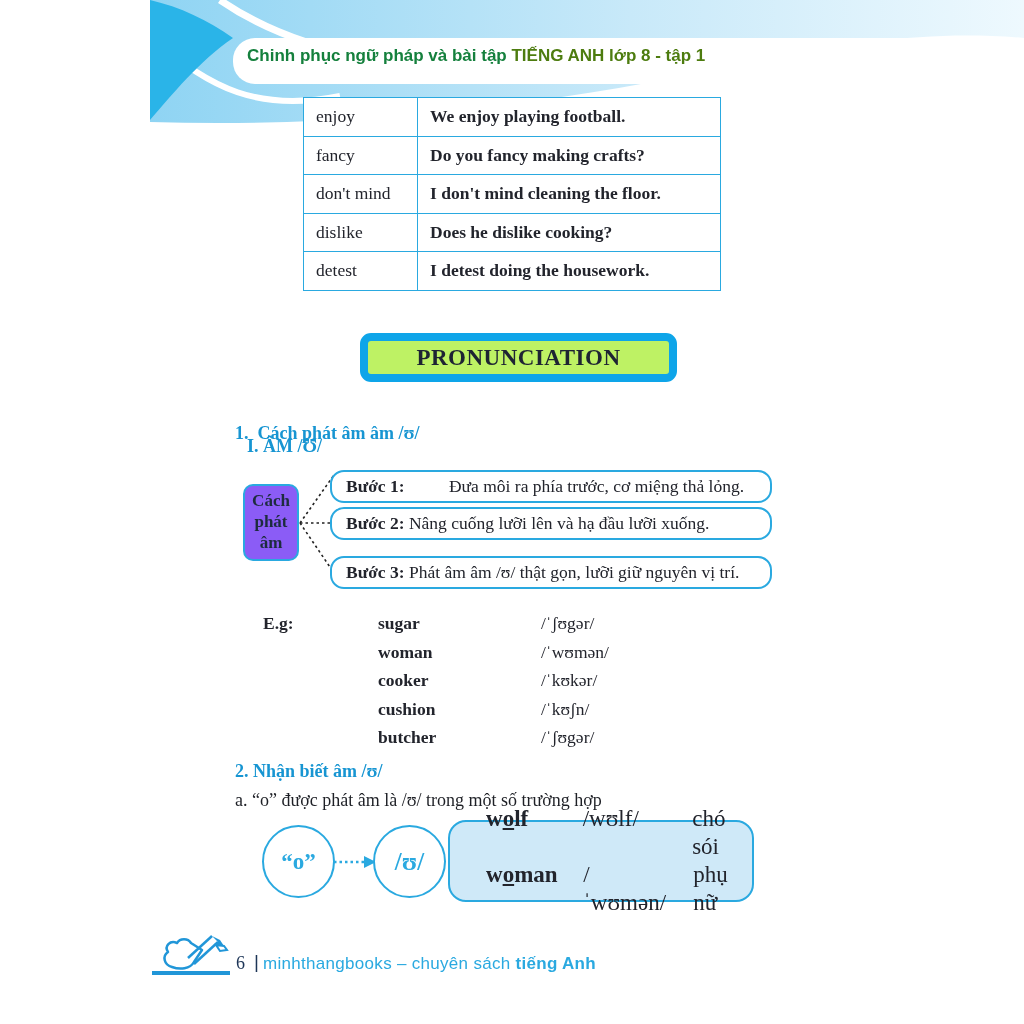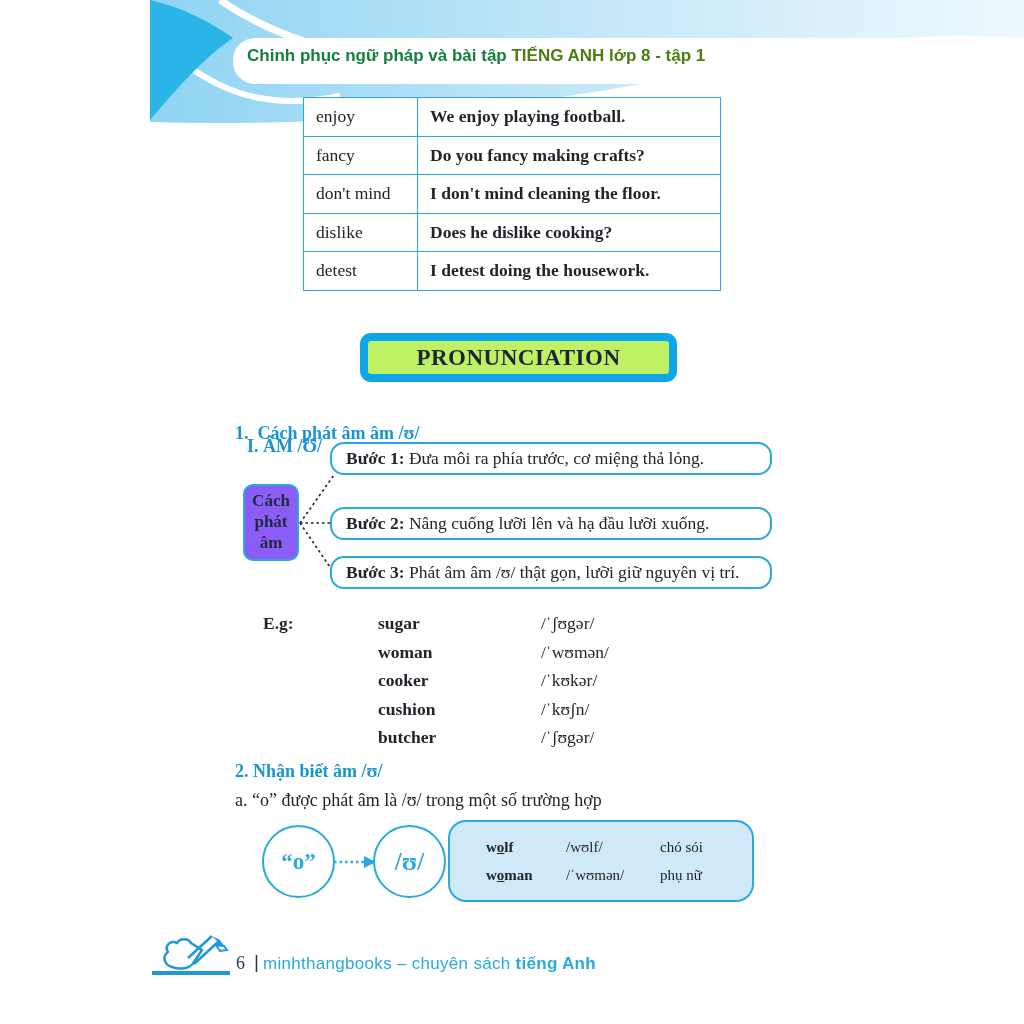--- a/index.html
+++ b/index.html
@@ -39,21 +39,21 @@
   #eg-label{left:263px;top:613px;font-weight:bold;font-size:17.5px;}
   #eg-list{left:378px;top:613px;}
   .eg-row{display:flex;height:28.6px;align-items:flex-start;font-size:17.5px;}
   .eg-word{width:132px;font-weight:bold;}
   .eg-ipa{font-weight:normal;margin-left:31px;}
 
   
   #rule-box{left:448px;top:820px;width:306px;height:82px;background:#cfe9f8;border:2px solid #2aa9e0;
             border-radius:18px;display:flex;flex-direction:column;justify-content:center;padding-left:36px;
             box-sizing:border-box;}
-  .rule-row{display:flex;font-size:15px;line-height:28px;}
+  .rule-row{display:flex;font-size:23px;line-height:28px;gap:24px;}
   .rule-word{width:80px;font-weight:bold;}
   .rule-word .u{text-decoration:underline;}
   .rule-ipa{width:94px;}
   .circle{width:69px;height:69px;border:2.5px solid #2aa9e0;border-radius:50%;background:#ffffff;
           display:flex;align-items:center;justify-content:center;color:#2aa9e0;font-weight:bold;z-index:2;}
   #o-circle{left:262px;top:825px;font-size:23px;}
   #u-circle{left:373px;top:825px;font-size:25px;}
 
   
   #footer-num{left:236px;top:953px;font-size:18px;color:#1d3557;}
@@ -123,23 +123,23 @@
     <line x1="4" y1="68" x2="38" y2="68" stroke="#222" stroke-width="1.6" stroke-dasharray="2.5,3"></line>
     <line x1="4" y1="68" x2="38" y2="118" stroke="#222" stroke-width="1.6" stroke-dasharray="2.5,3"></line>
   </svg>
 
   <div class="abs" id="method-box">
     <span>Cách</span>
     <span>phát</span>
     <span>âm</span>
   </div>
 
-  <div class="abs step" style="top:442px;">
+  <div class="abs step" style="top:470px;">
     <b>Bước 1:</b>
-      <span style="white-space:pre;"> Đưa môi ra phía trước, cơ miệng thả lỏng.</span>
+      <span style="white-space:pre;margin-left:40px;"> Đưa môi ra phía trước, cơ miệng thả lỏng.</span>
   </div>
   <div class="abs step" style="top:507px;">
     <b>Bước 2:</b>
       <span style="white-space:pre;"> Nâng cuống lưỡi lên và hạ đầu lưỡi xuống.</span>
   </div>
   <div class="abs step" style="top:556px;">
     <b>Bước 3:</b>
       <span style="white-space:pre;"> Phát âm âm /ʊ/ thật gọn, lưỡi giữ nguyên vị trí.</span>
   </div>
 

